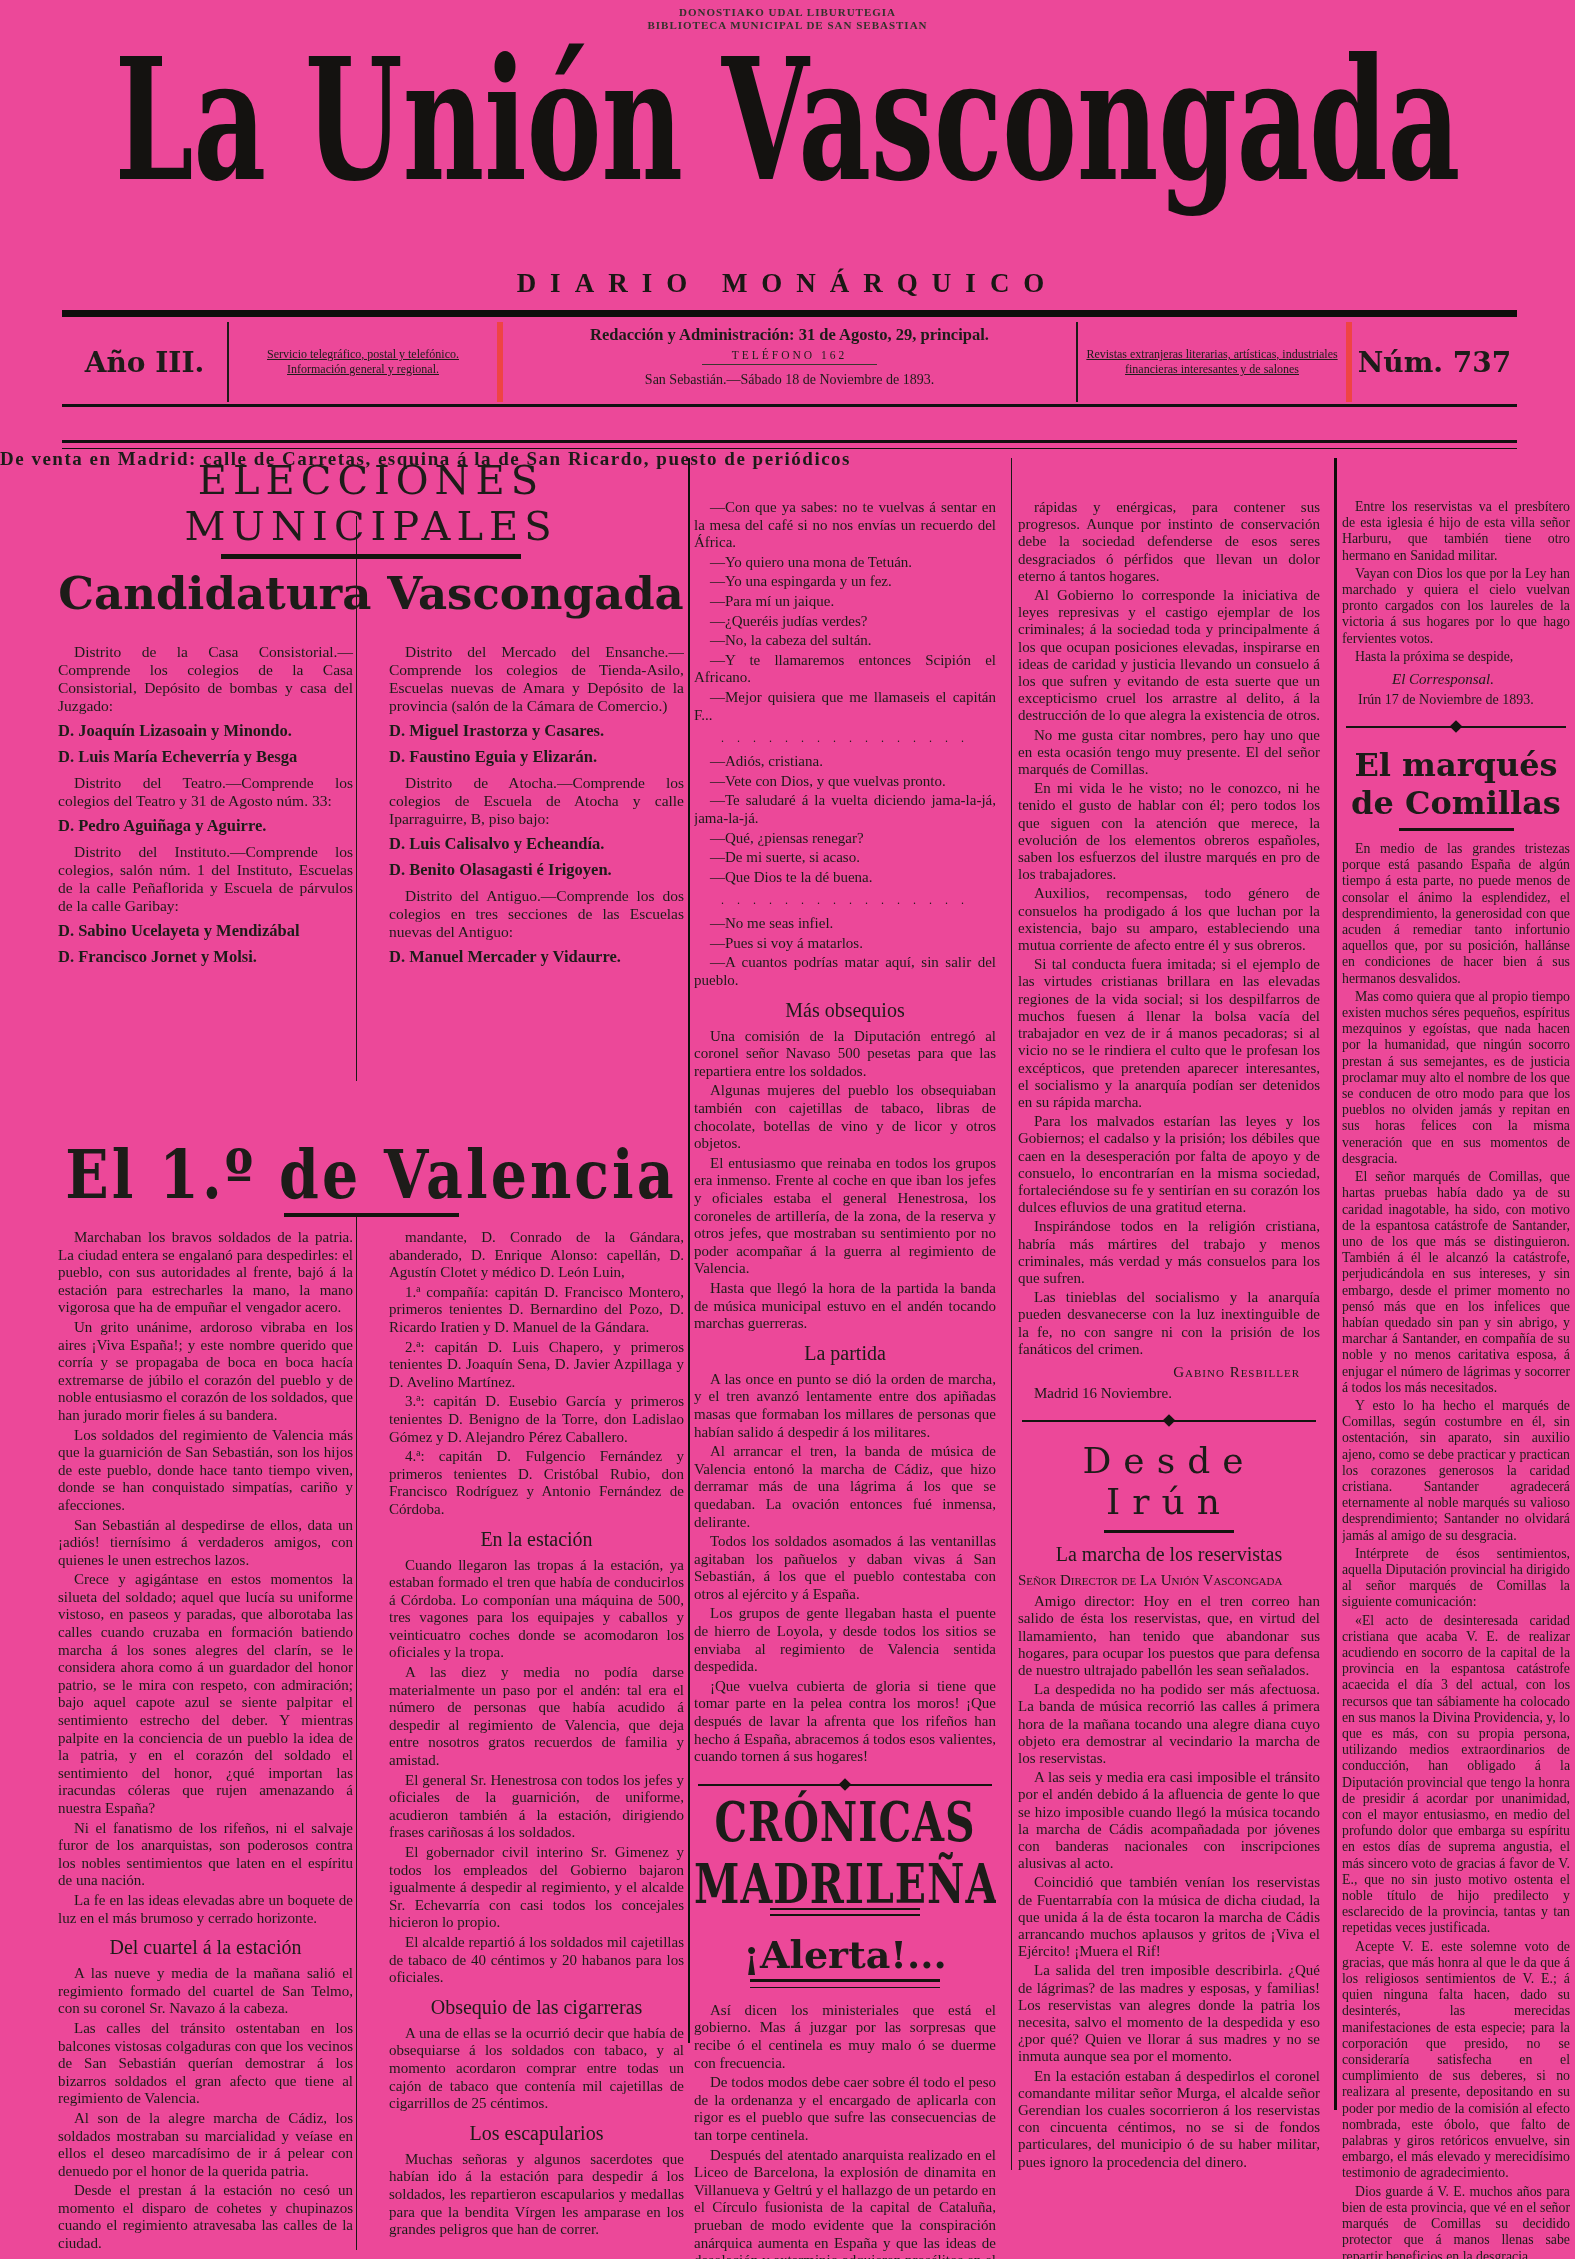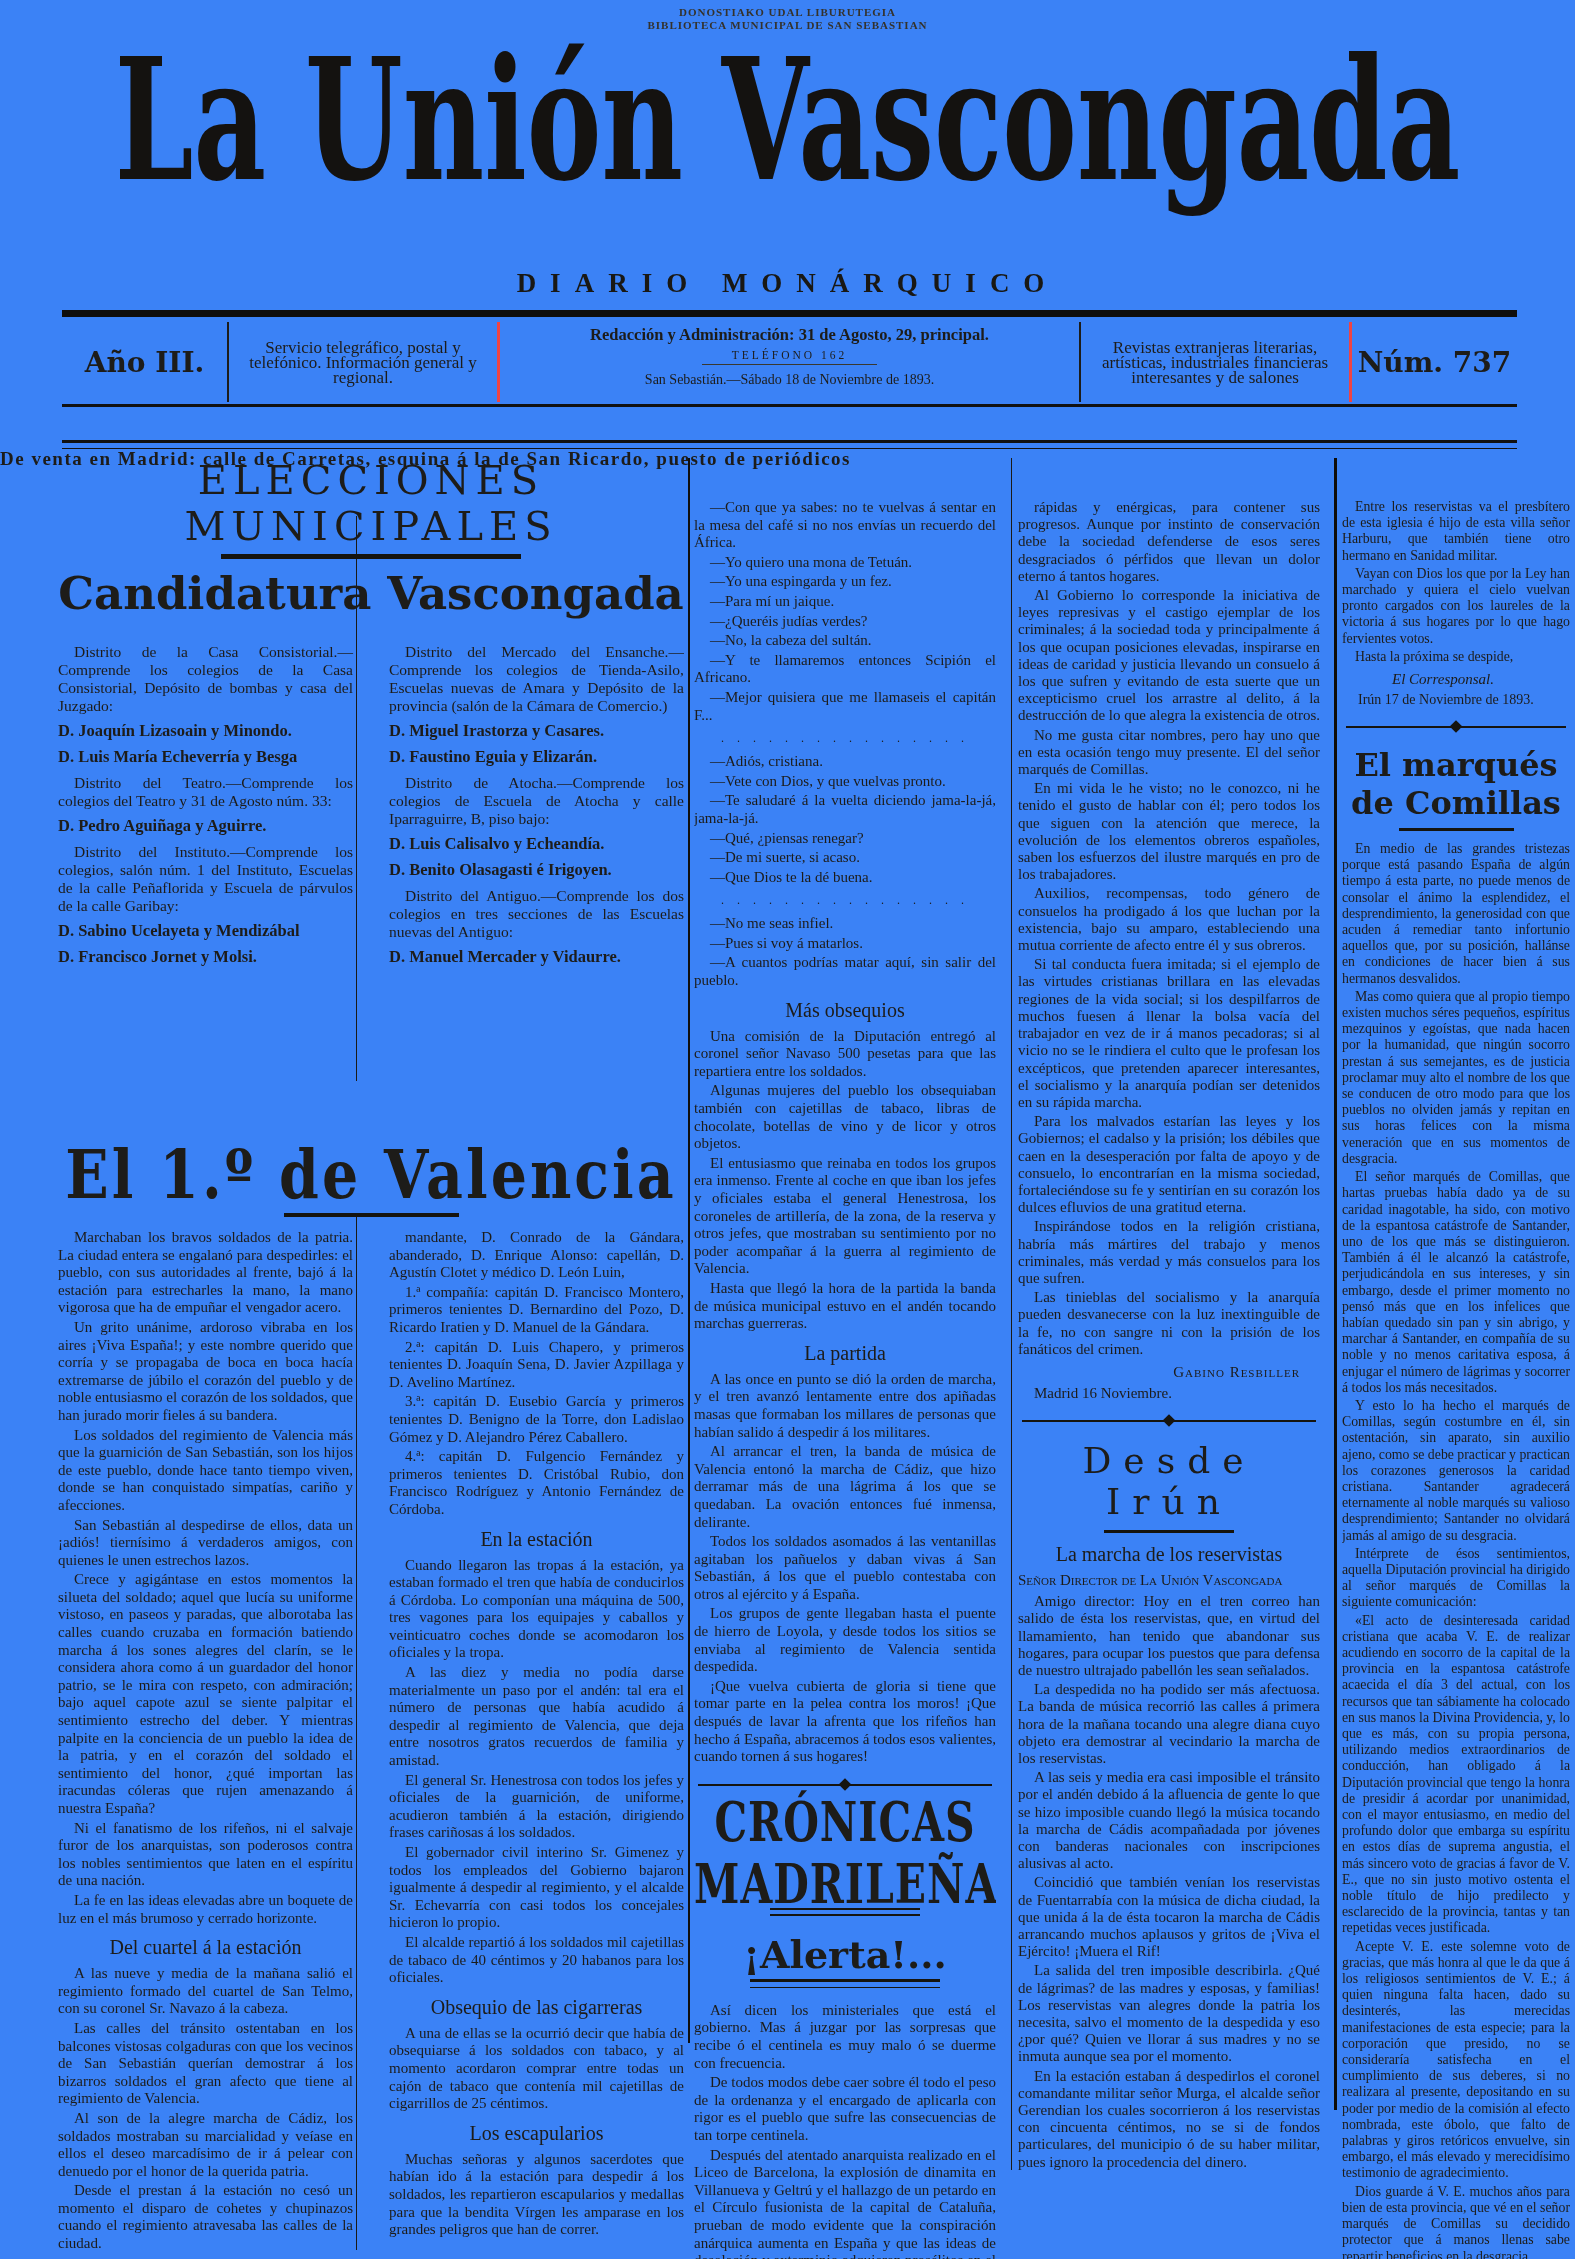--- a/index.html
+++ b/index.html
@@ -1,31 +1,31 @@
 <!DOCTYPE html>
 <html><head>
 <meta charset="utf-8">
 <style>
   html,body{margin:0;padding:0;background:#9a9790;}
-  .page{position:relative;width:1575px;height:2259px;margin:0 auto;background:#3b82f6;
+  .page{position:relative;width:1575px;height:2259px;margin:0 auto;background:#ec4899;
         color:#1d1c19;font-family:"Liberation Serif",serif;overflow:hidden;}
   
   .stamp{position:absolute;top:6px;left:0;right:0;text-align:center;font-size:11px;
          font-weight:bold;letter-spacing:1px;line-height:13px;color:#34322c;}
   .mast{position:absolute;top:30px;left:0;right:0;height:230px;text-align:center;}
   .mast-title{font-family:"DejaVu Serif",serif;font-weight:bold;font-size:112px;line-height:150px;
          letter-spacing:0px;transform:scaleY(1.5);transform-origin:50% 30%;color:#141210;}
   .mast-sub{position:absolute;top:268px;left:0;right:0;text-align:center;font-size:27px;
          font-weight:bold;letter-spacing:14px;color:#191814;}
   .rule-a{position:absolute;top:310px;left:62px;right:58px;height:7px;background:#0f0e0c;}
   .strip{position:absolute;top:322px;left:62px;right:58px;height:80px;display:flex;align-items:stretch;}
   .cell-year,.cell-num{width:165px;display:flex;align-items:center;justify-content:center;
          font-size:28px;font-weight:bold;font-family:"DejaVu Serif",serif;}
-  .box{width:252px;display:flex;align-items:center;text-align:center;font-size:17px;
-       line-height:15px;padding:3px 8px;border-left:2px solid #1d1c19;border-right:3px solid #ef4444;}
+  .box{width:252px;display:flex;align-items:center;text-align:center;font-size:12px;
+       line-height:15px;padding:3px 8px;border-left:2px solid #1d1c19;border-right:6px solid #ef4444;text-decoration:underline;}
   .strip-center{flex:1;text-align:center;padding:3px 12px;}
   .addr{font-size:16.5px;font-weight:bold;}
   .tel{display:inline-block;font-size:11.5px;letter-spacing:3px;margin-top:2px;
        padding:0 30px 3px;border-bottom:1px solid #3a382f;}
   .dateline{font-size:14px;margin-top:7px;}
   .rule-b{position:absolute;top:404px;left:62px;right:58px;height:3px;background:#111;}
   .saleline{position:absolute;top:408px;left:0;right:0;text-align:left;font-size:19px;
        font-weight:bold;letter-spacing:1.5px;margin-top:40px;}
   .rule-c{position:absolute;top:440px;left:62px;right:58px;height:5px;
        border-top:3px solid #111;border-bottom:1px solid #111;}

